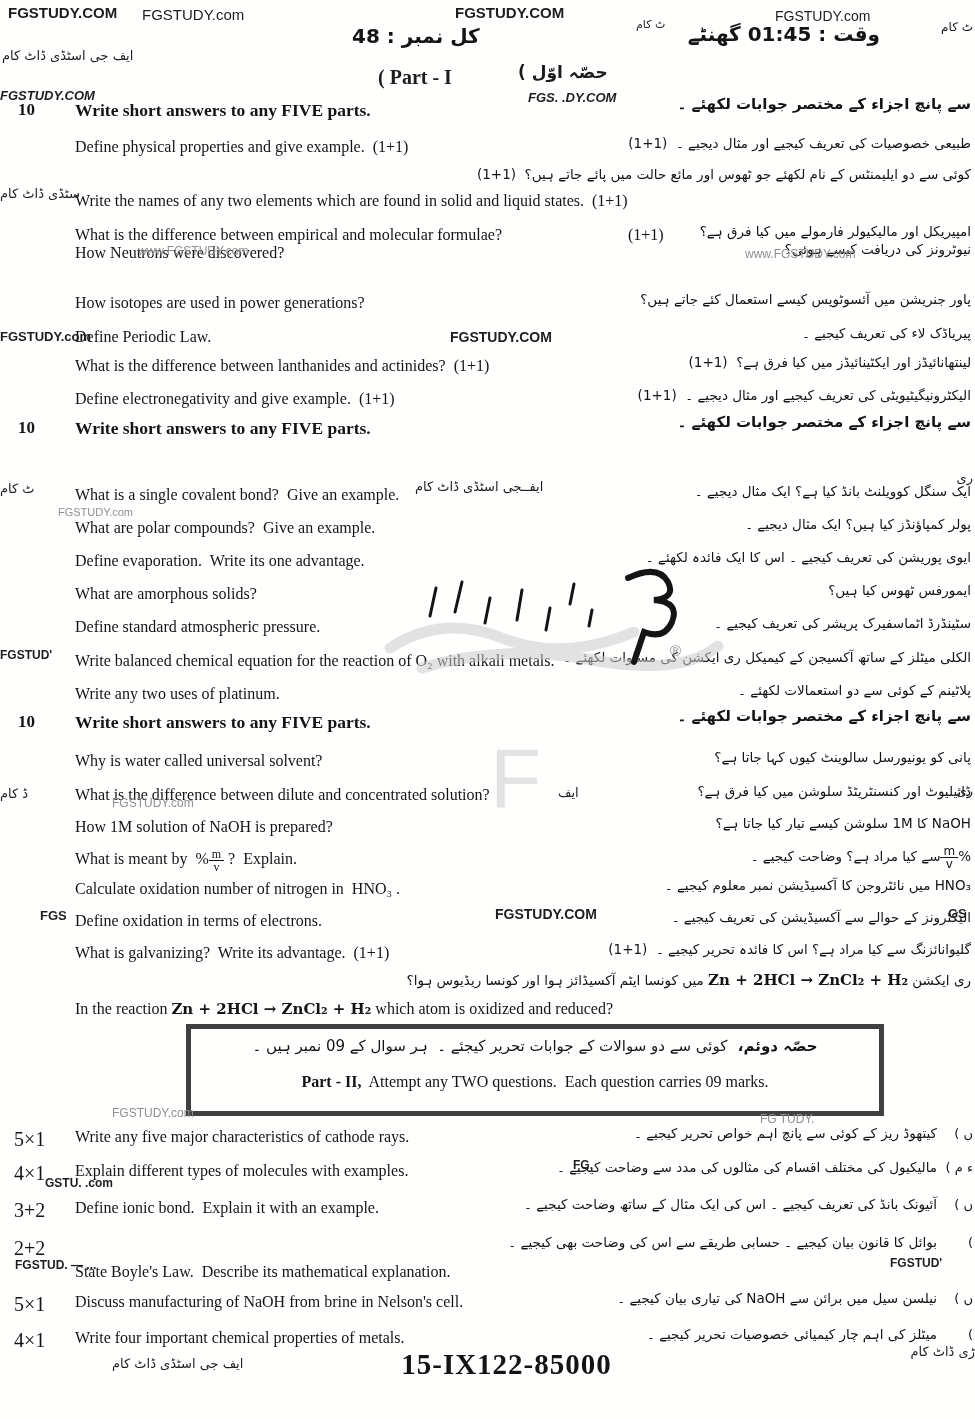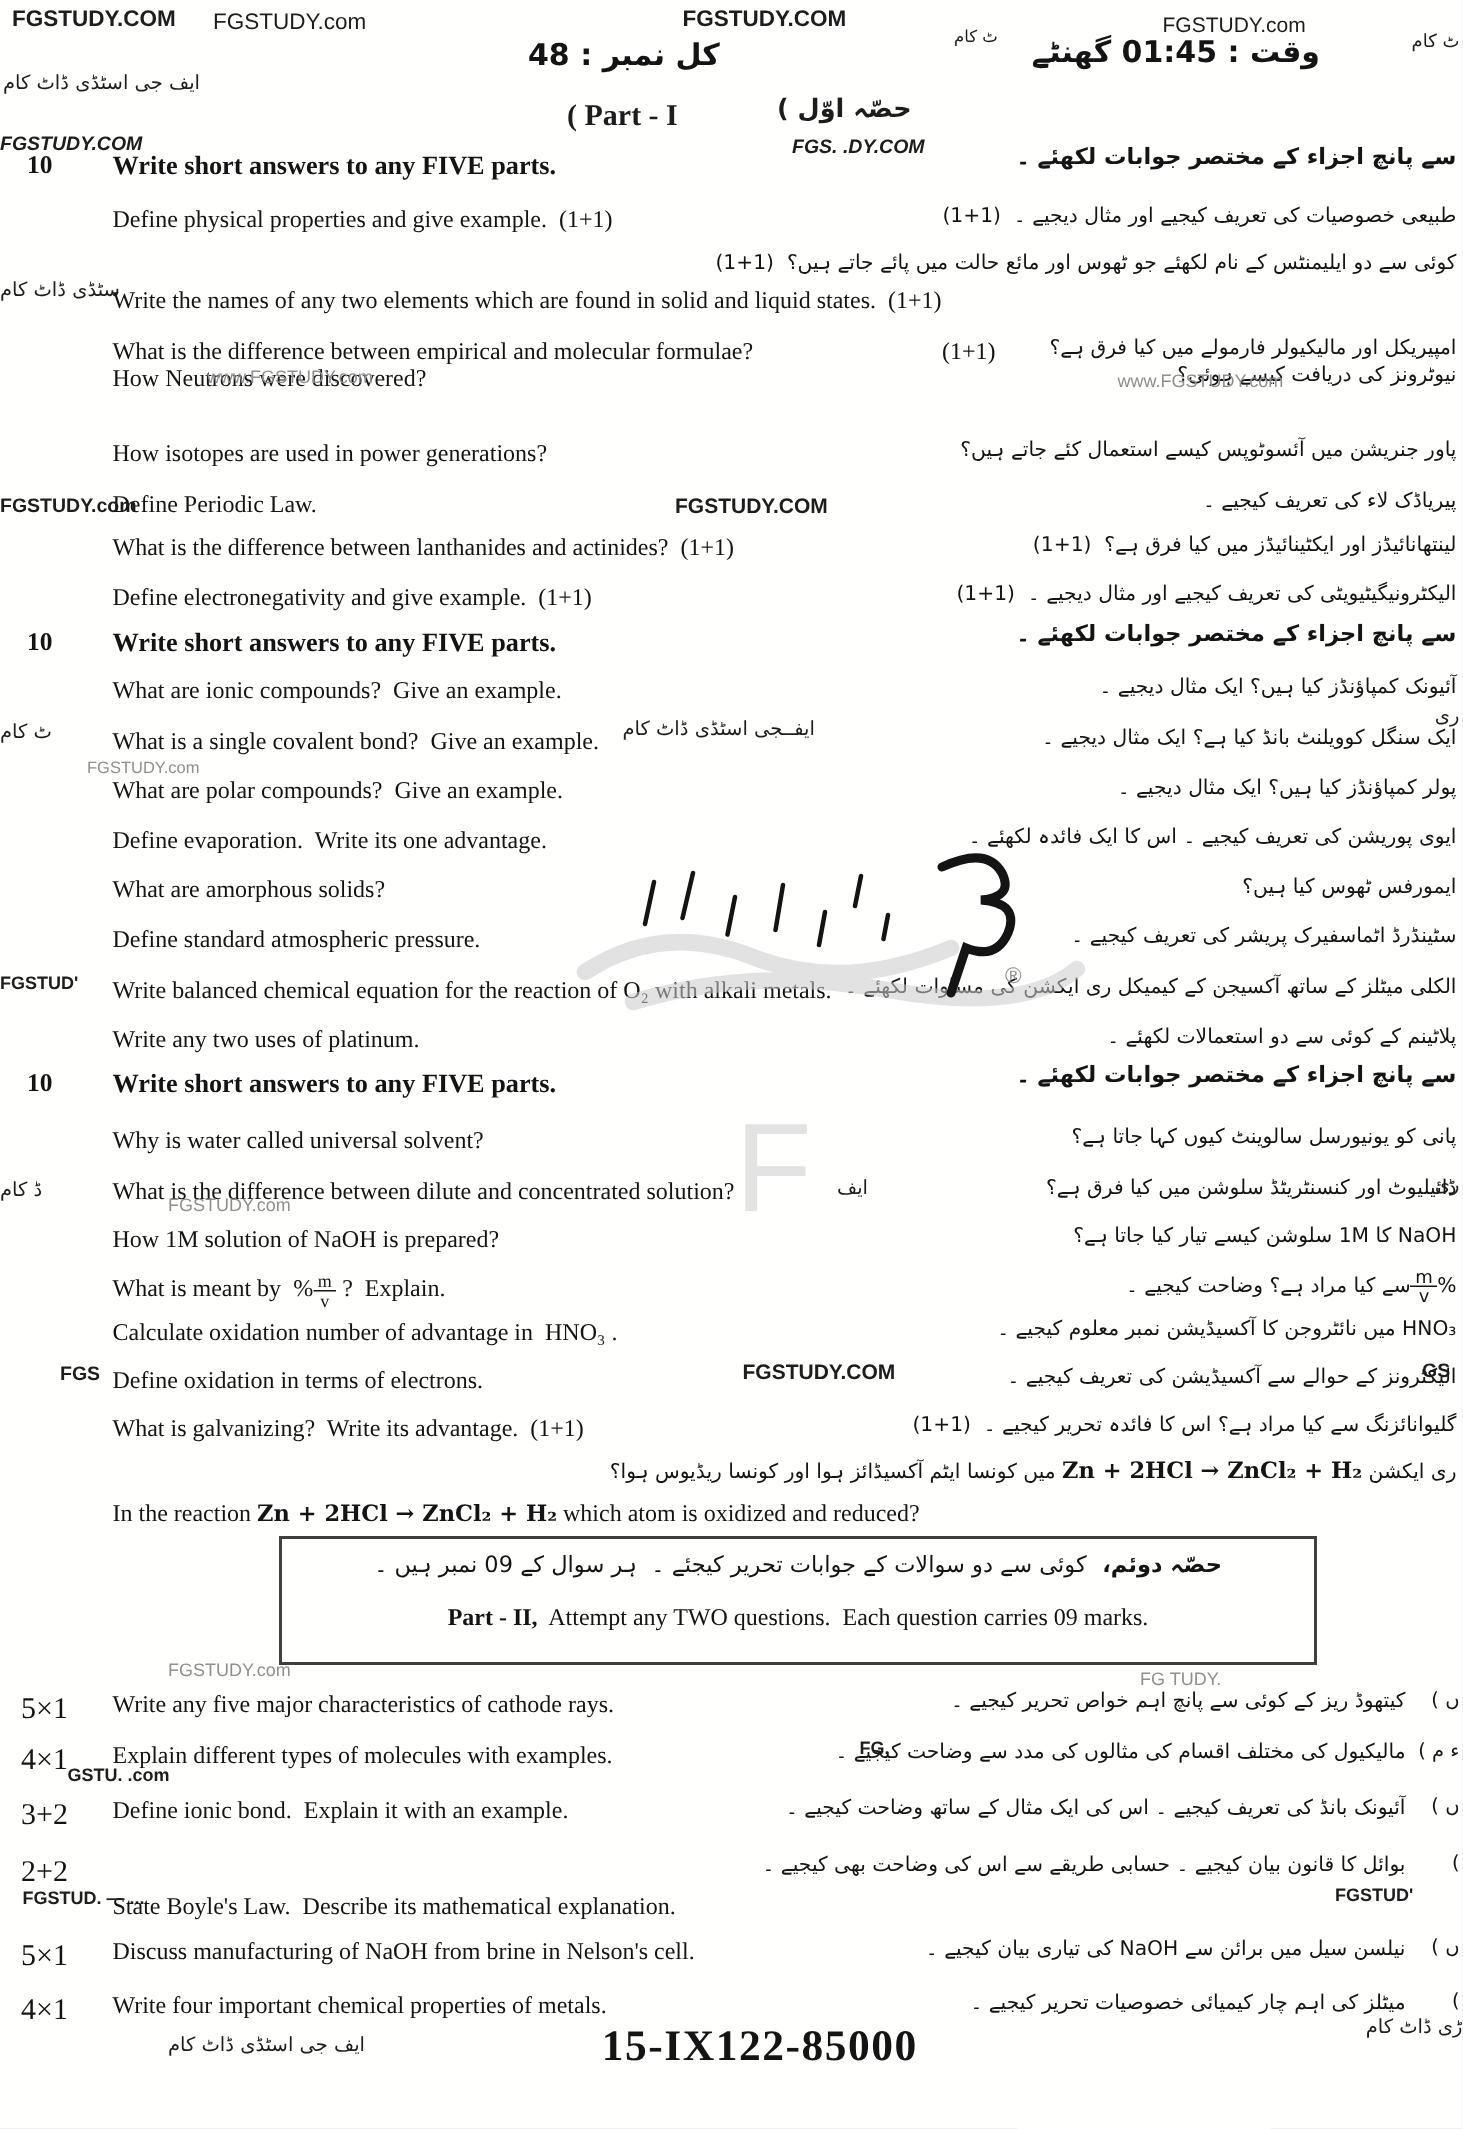--- a/index.html
+++ b/index.html
@@ -20,21 +20,21 @@
   .wm{position:absolute;font-family:"Liberation Sans",sans-serif;color:#1d1d1d;white-space:pre;}
   .wmb{font-weight:bold;}
   .wmi{font-style:italic;}
   .wmg{color:#8f8f8f;}
   .wmu{font-family:"DejaVu Sans",sans-serif;direction:rtl;}
   .hdr-ur{position:absolute;direction:rtl;font-family:"DejaVu Sans",sans-serif;font-weight:bold;white-space:pre;}
   .frac{display:inline-block;text-align:center;vertical-align:-7px;line-height:1;direction:ltr;}
   .frac .t{display:block;border-bottom:1px solid #141414;padding:0 3px;font-size:12px;}
   .frac .b{display:block;font-size:12px;}
   .formula{font-family:"DejaVu Serif",serif;font-size:15px;font-weight:bold;}
-  .p2box{position:absolute;left:186px;top:1024px;width:688px;height:82px;border:2px solid #404040;}
+  .p2box{position:absolute;left:186px;top:1024px;width:688px;height:82px;border:5px solid #404040;}
   .p2box .bur{position:absolute;left:0;right:0;top:8px;text-align:center;direction:rtl;
         font-family:"DejaVu Sans",sans-serif;font-size:15px;white-space:pre;}
   .p2box .ben{position:absolute;left:0;right:0;top:44px;text-align:center;font-size:16px;white-space:pre;}
   .code{position:absolute;left:0;right:0;top:1348px;text-align:center;font-size:29px;
         font-weight:bold;letter-spacing:1px;font-family:"Liberation Serif",serif;padding-left:38px;}
   b.seg{font-weight:bold;}
 </style>
 </head>
 <body>
 
@@ -93,24 +93,20 @@
   <div class="row" style="top:390px">
     <span class="en">Define electronegativity and give example.  (1+1)</span>
     <span class="ur">الیکٹرونیگیٹیویٹی کی تعریف کیجیے اور مثال دیجیے ۔  (1+1)</span>
   </div>
 
   <div class="row" style="top:418px">
     <span class="num">10</span>
     <span class="h-en">Write short answers to any FIVE parts.</span>
     <span class="h-ur">سے پانچ اجزاء کے مختصر جوابات لکھئے ۔</span>
   </div>
-  <div class="row" style="top:452px">
-    <span class="en">What are ionic compounds?  Give an example.</span>
-    <span class="ur">آئیونک کمپاؤنڈز کیا ہیں؟ ایک مثال دیجیے ۔</span>
-  </div>
   <div class="row" style="top:486px">
     <span class="en">What is a single covalent bond?  Give an example.</span>
     <span class="ur">ایک سنگل کوویلنٹ بانڈ کیا ہے؟ ایک مثال دیجیے ۔</span>
   </div>
   <div class="row" style="top:519px">
     <span class="en">What are polar compounds?  Give an example.</span>
     <span class="ur">پولر کمپاؤنڈز کیا ہیں؟ ایک مثال دیجیے ۔</span>
   </div>
   <div class="row" style="top:552px">
     <span class="en">Define evaporation.  Write its one advantage.</span>
@@ -148,21 +144,21 @@
   </div>
   <div class="row" style="top:818px">
     <span class="en">How 1M solution of NaOH is prepared?</span>
     <span class="ur">NaOH کا 1M سلوشن کیسے تیار کیا جاتا ہے؟</span>
   </div>
   <div class="row" style="top:848px">
     <span class="en"><span>What is meant by  </span><span>%</span><span class="frac"><span class="t">m</span><span class="b">v</span></span><span> ?  Explain.</span></span>
     <span class="ur"><bdi>%</bdi><span class="frac"><span class="t">m</span><span class="b">v</span></span><span>سے کیا مراد ہے؟ وضاحت کیجیے ۔</span></span>
   </div>
   <div class="row" style="top:880px">
-    <span class="en">Calculate oxidation number of advantage in  HNO₃ .</span>
+    <span class="en">Calculate oxidation number of nitrogen in  HNO₃ .</span>
     <span class="ur">HNO₃ میں نائٹروجن کا آکسیڈیشن نمبر معلوم کیجیے ۔</span>
   </div>
   <div class="row" style="top:912px">
     <span class="en">Define oxidation in terms of electrons.</span>
     <span class="ur">الیکٹرونز کے حوالے سے آکسیڈیشن کی تعریف کیجیے ۔</span>
   </div>
   <div class="row" style="top:944px">
     <span class="en">What is galvanizing?  Write its advantage.  (1+1)</span>
     <span class="ur">گلیوانائزنگ سے کیا مراد ہے؟ اس کا فائدہ تحریر کیجیے ۔  (1+1)</span>
   </div>

